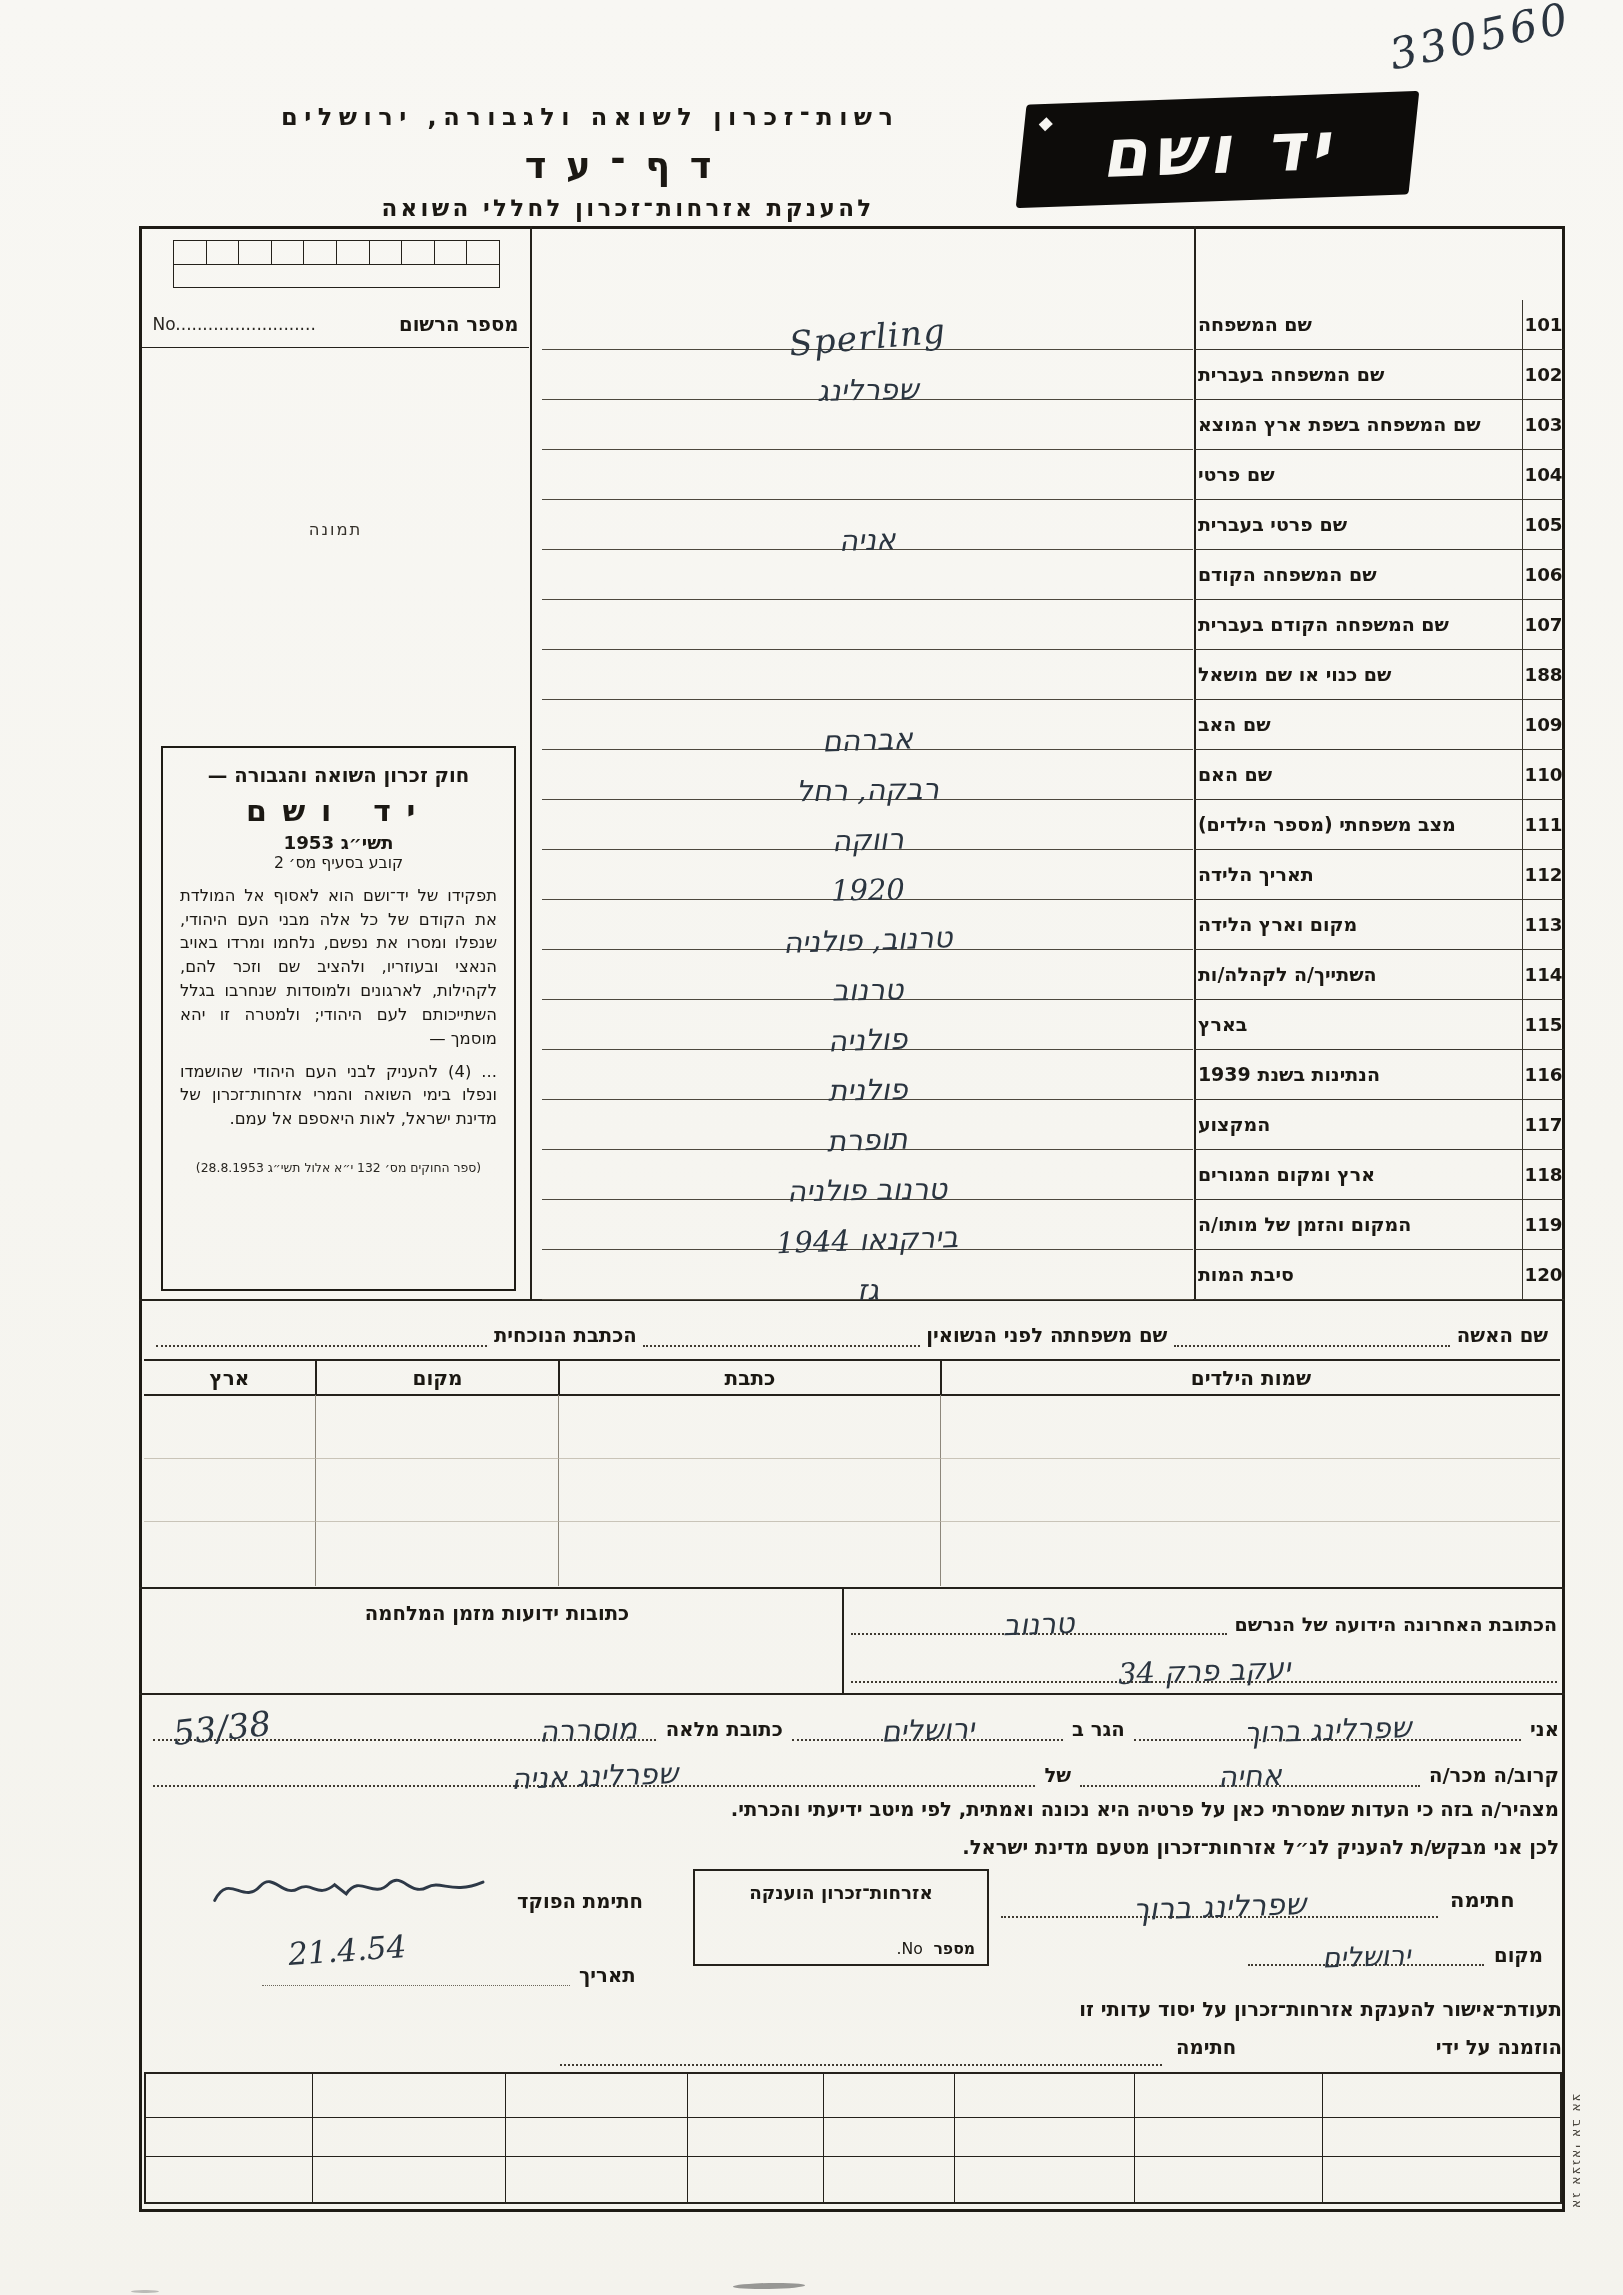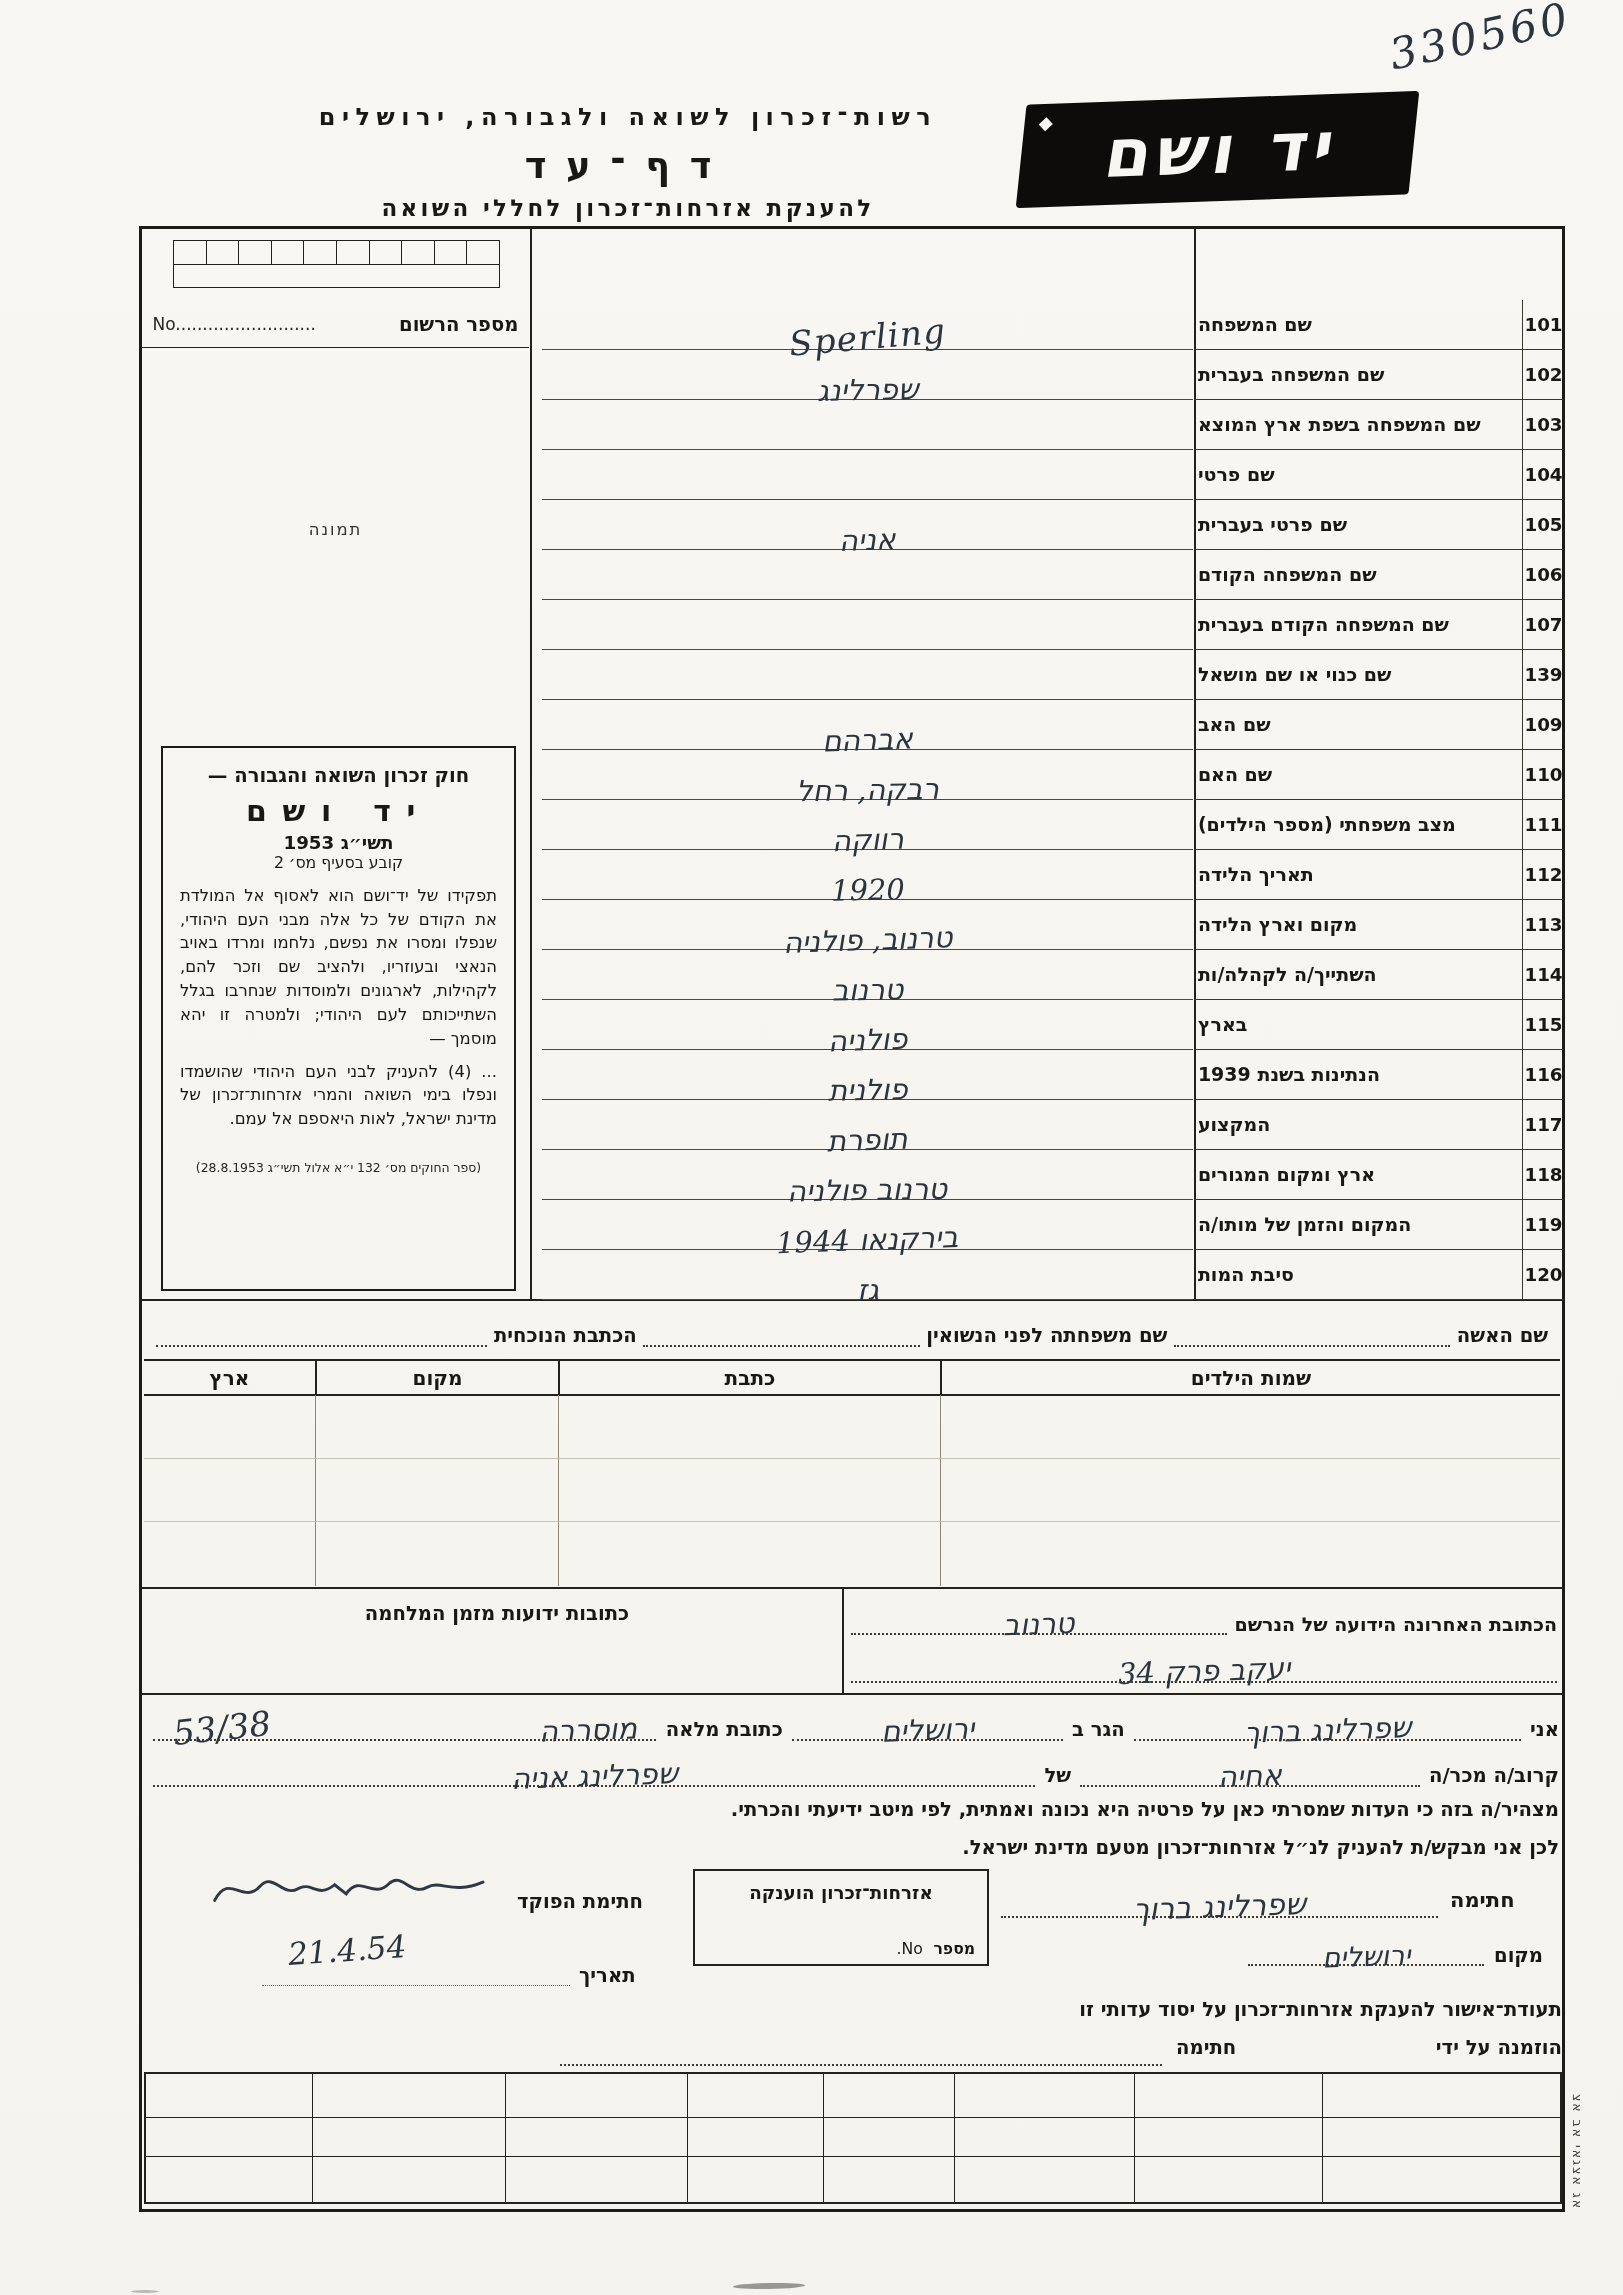--- a/index.html
+++ b/index.html
@@ -15,21 +15,21 @@
     font-family: "DejaVu Serif", "DejaVu Sans", serif;
     font-style: italic; color: #2b3540; white-space: nowrap;
   }
   .bold { font-weight: bold; }
 
   
   .docnum { left: 1388px; top: 10.5px; font-size: 43px; letter-spacing: 3.3px;
             transform: rotate(-12deg); }
 
   
-  .hdr-authority { left: 281px; top: 103px; width: 694px; text-align: center;
+  .hdr-authority { left: 281px; top: 103px; width: 694px; text-align: left;
                    font-size: 24px; font-weight: bold; letter-spacing: 6.5px; }
   .hdr-title { left: 281px; top: 144px; width: 694px; text-align: center;
                font-size: 37px; font-weight: bold; letter-spacing: 19.6px; }
   .hdr-sub { left: 281px; top: 195px; width: 694px; text-align: center;
              font-size: 23px; font-weight: bold; letter-spacing: 3.3px; }
   .logo { left: 1021px; top: 98px; width: 393px; height: 103px;
           background: #0d0c0a; transform: rotate(-2deg) skewX(-8deg);
           display: flex; align-items: center; justify-content: center; border-radius: 3.9px; }
   .logo-text { color: #f7f6f2; font-family: "DejaVu Serif", "DejaVu Sans", serif;
                font-style: italic; font-weight: bold; font-size: 67px;
@@ -260,21 +260,21 @@
       </div>
     <div class="frow">
         <div class="fnum">106</div>
         <div class="flabel">שם המשפחה הקודם</div>
       </div>
     <div class="frow">
         <div class="fnum">107</div>
         <div class="flabel">שם המשפחה הקודם בעברית</div>
       </div>
     <div class="frow">
-        <div class="fnum">139</div>
+        <div class="fnum">188</div>
         <div class="flabel">שם כנוי או שם מושאל</div>
       </div>
     <div class="frow">
         <div class="fnum">109</div>
         <div class="flabel">שם האב</div>
       </div>
     <div class="frow">
         <div class="fnum">110</div>
         <div class="flabel">שם האם</div>
       </div>

